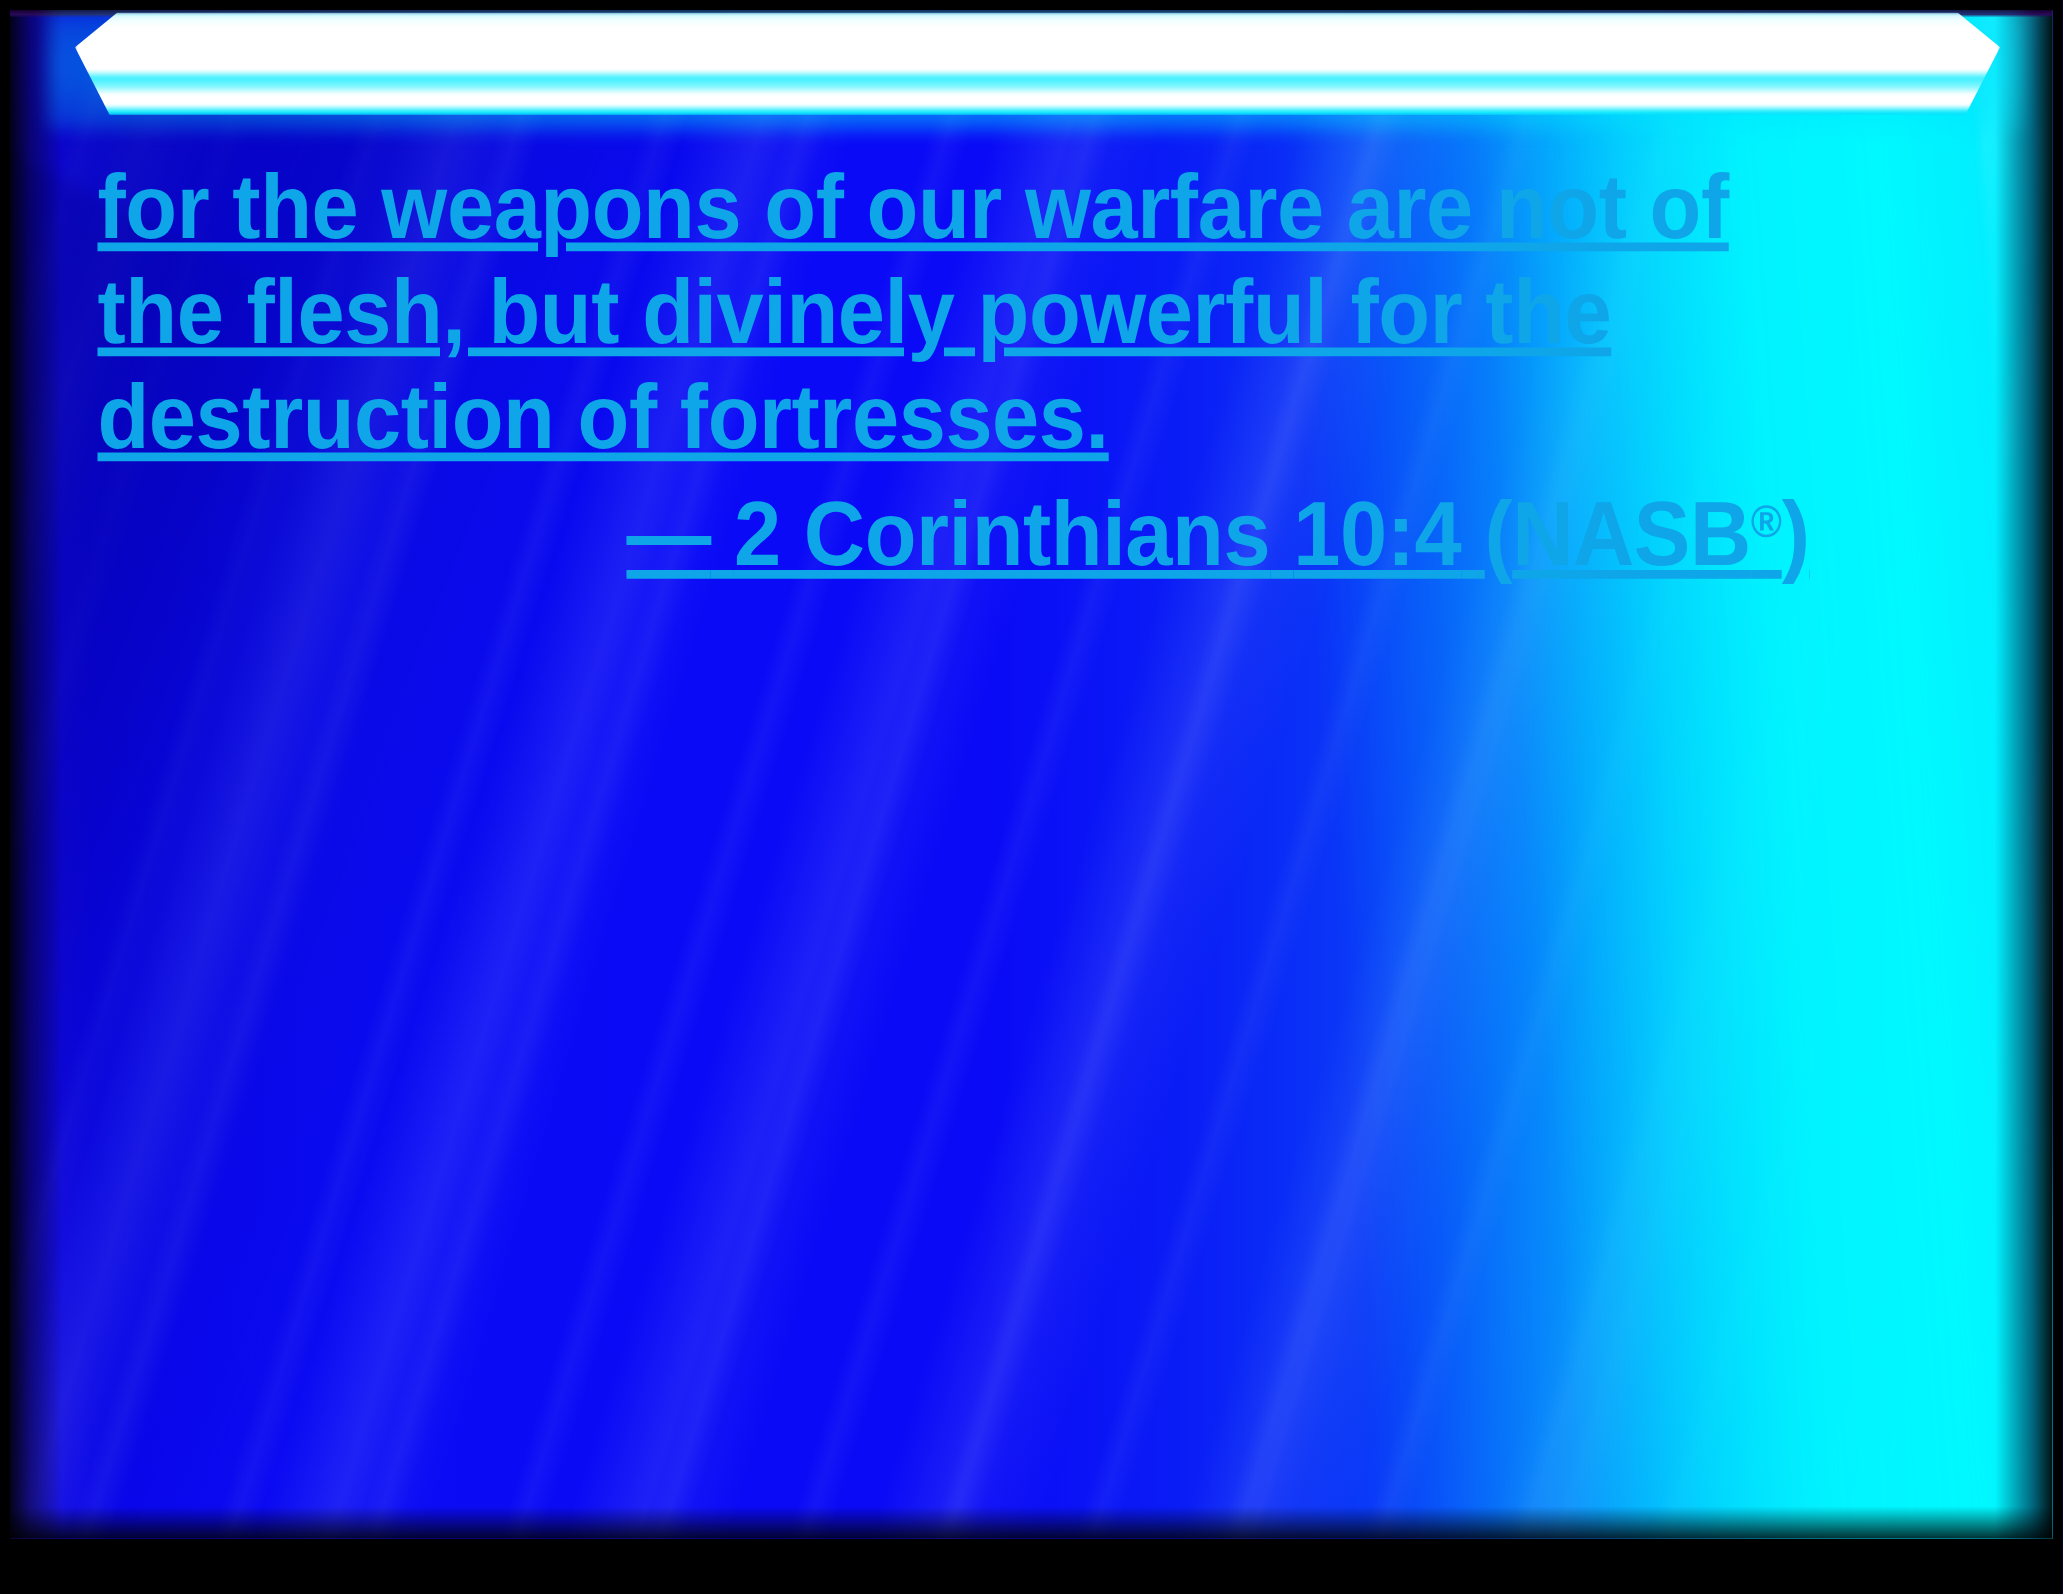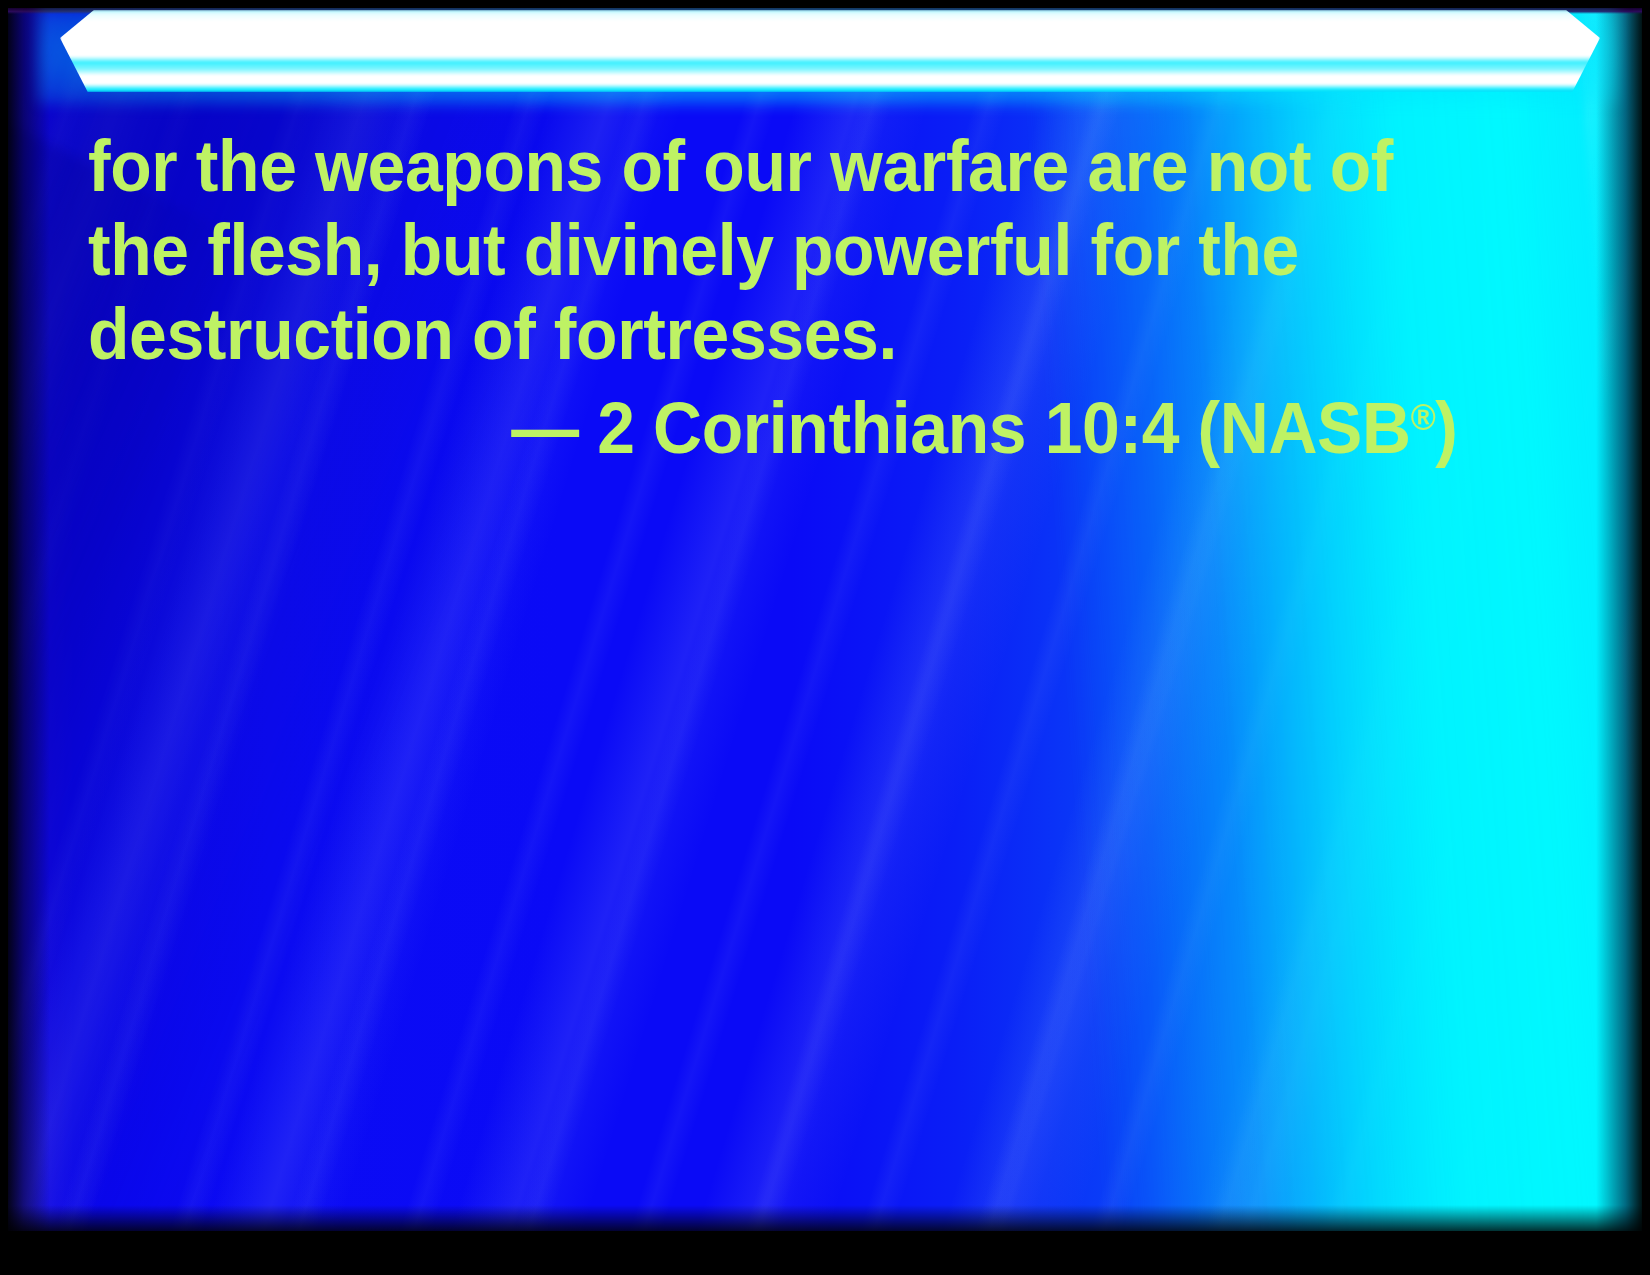--- a/index.html
+++ b/index.html
@@ -227,24 +227,25 @@
   .banner-topline {
     position: absolute;
     left: 0; right: 0; top: 0;
     height: 6px;
     background: linear-gradient(180deg, #16002e 0%, #2a0a5a 60%, rgba(0,0,0,0) 100%);
   }
 
   
   #text-block {
     position: absolute;
-    left: 80px;
+    left: 70px;
     top: 116px;
     width: 1470px;
-    color: #bef264;
+    color: #0ea5e9;
+    text-decoration: underline;
   }
 
   .verse-line {
     font-family: "Liberation Sans Narrow", "Liberation Sans", "DejaVu Sans Condensed", sans-serif;
     font-weight: bold;
     font-size: 73px;
     line-height: 84px;
     letter-spacing: -0.4px;
     white-space: nowrap;
     transform: scaleX(0.93);

